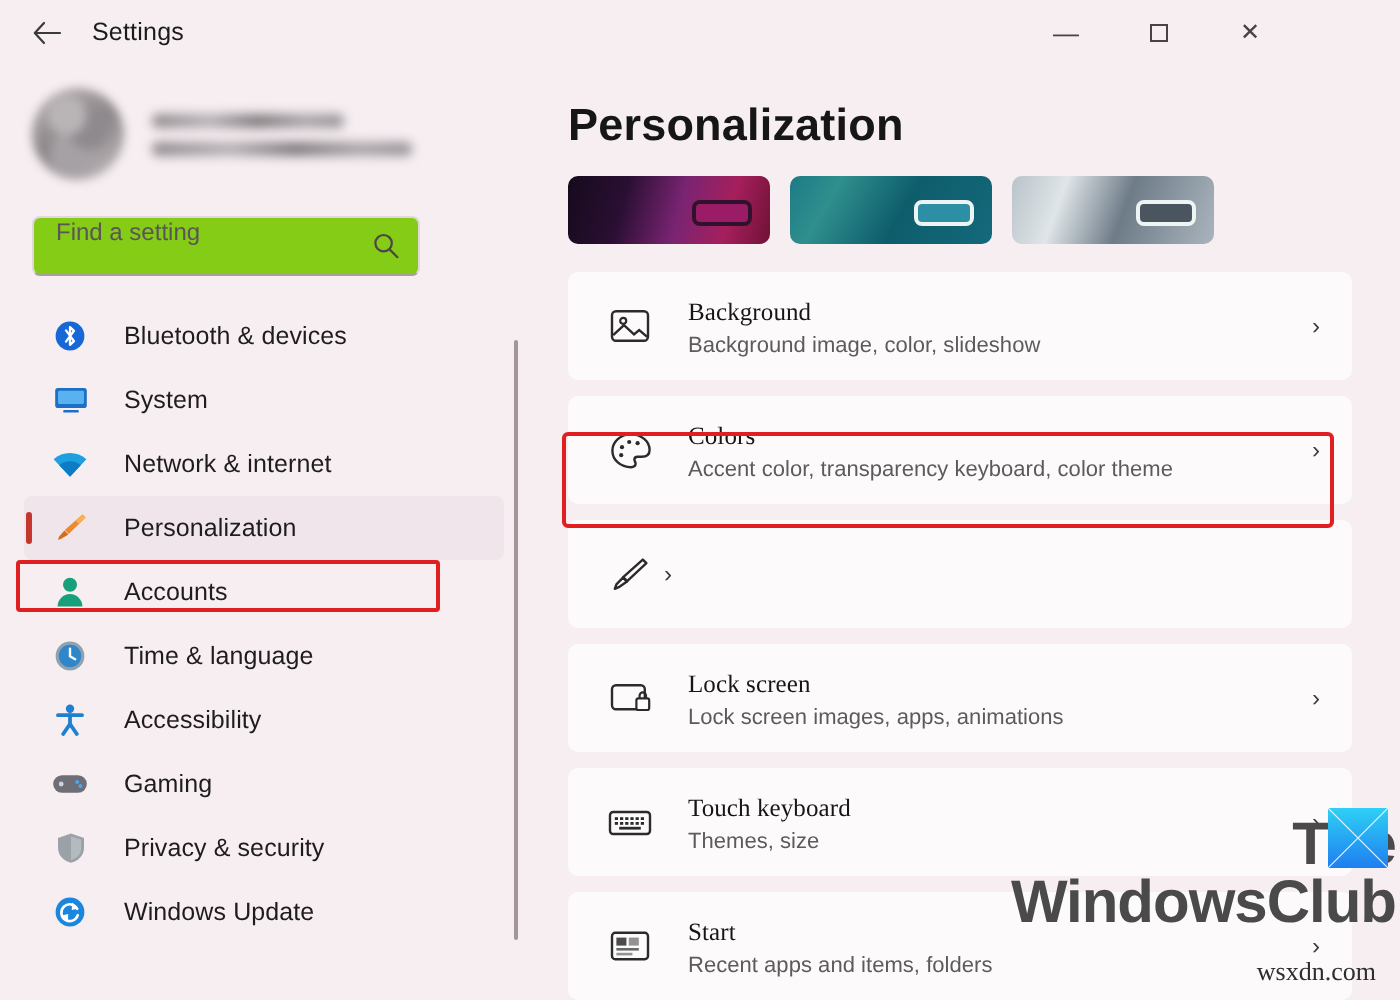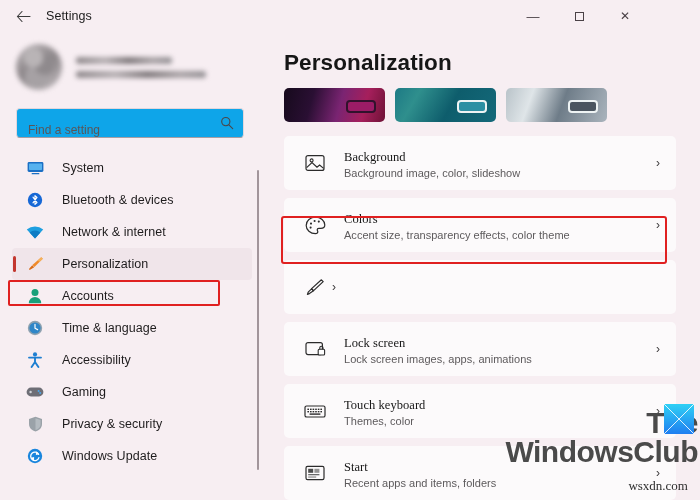--- a/index.html
+++ b/index.html
@@ -67,26 +67,26 @@
   .blur-line {
     border-radius: 3px; filter: blur(2.6px);
     background: linear-gradient(90deg,#8d878a 0%,#b6b0b3 30%,#7e787b 55%,#aaa4a7 80%,#949195 100%);
   }
   .blur-name { width: 96px; height: 7px; }
   .blur-mail { width: 130px; height: 7px; margin-top: 7px; }
 
   .searchbox {
     position: relative;
     margin: 18px 0 0 16px;
-    width: 228px; height: 30px;
-    background: #0ea5e9;
+    width: 194px; height: 30px;
+    background: #84cc16;
     border: 1px solid #e2d7dc;
     border-bottom: 1.4px solid #a89ea3;
     border-radius: 4px;
-    display: flex; align-items: flex-end;
+    display: flex; align-items: flex-start;
   }
   .searchbox input {
     border: 0; outline: none; background: transparent;
     font-family: "Liberation Sans", sans-serif;
     font-size: 12px; color: #4d4a4c;
     margin-left: 11px; width: 180px;
   }
   .searchbox input::placeholder { color: #5a5557; }
   .search-icon {
     position: absolute; right: 9px; top: 50%;
@@ -271,37 +271,37 @@
           <circle cx="5.8" cy="5.6" r="4.1" stroke="#4c4649" stroke-width="1.1"></circle>
           <path d="M8.9 8.8 L12.7 12.6" stroke="#4c4649" stroke-width="1.1" stroke-linecap="round"></path>
         </svg>
       </span>
     </div>
 
     <div class="navlist">
 
       <div class="navitem">
         <span class="nav-icon">
+          <svg class="ic" width="16" height="16" viewBox="0 0 16 16">
+            <circle cx="8" cy="8" r="7.2" fill="#1768d6"></circle>
+            <path d="M6 5.2 L10 10.6 L8 12.4 V3.6 L10 5.4 L6 10.8" stroke="#ffffff" stroke-width="1.15" fill="none" stroke-linecap="round" stroke-linejoin="round"></path>
+          </svg>
+        </span>
+        <span class="nav-label">Bluetooth &amp; devices</span>
+      </div>
+
+      <div class="navitem">
+        <span class="nav-icon">
           <svg class="ic" width="17" height="14" viewBox="0 0 17 14">
             <rect x="0.6" y="1" width="15.8" height="10" rx="1.4" fill="#1b6fc4"></rect>
             <rect x="2" y="2.4" width="13" height="6.6" rx=".7" fill="#57b2ef"></rect>
             <rect x="4.6" y="12" width="7.8" height="1.3" rx=".6" fill="#1b6fc4"></rect>
           </svg>
         </span>
         <span class="nav-label">System</span>
-      </div>
-
-      <div class="navitem">
-        <span class="nav-icon">
-          <svg class="ic" width="16" height="16" viewBox="0 0 16 16">
-            <circle cx="8" cy="8" r="7.2" fill="#1768d6"></circle>
-            <path d="M6 5.2 L10 10.6 L8 12.4 V3.6 L10 5.4 L6 10.8" stroke="#ffffff" stroke-width="1.15" fill="none" stroke-linecap="round" stroke-linejoin="round"></path>
-          </svg>
-        </span>
-        <span class="nav-label">Bluetooth &amp; devices</span>
       </div>
 
       <div class="navitem">
         <span class="nav-icon">
           <svg class="ic" width="18" height="13" viewBox="0 0 18 13">
             <path d="M9 12.4 L0.8 3.6 A12.4 12.4 0 0 1 17.2 3.6 Z" fill="#1e9fe0"></path>
             <path d="M9 12.4 L3.6 6.6 A8.2 8.2 0 0 1 14.4 6.6 Z" fill="#0d7cc4"></path>
           </svg>
         </span>
         <span class="nav-label">Network &amp; internet</span>
@@ -430,21 +430,21 @@
           <svg class="ic" width="21" height="19" viewBox="0 0 21 19" fill="none">
             <path d="M10.5 1.2 C5.3 1.2 1.2 4.8 1.2 9.4 C1.2 14 5.3 17.6 10.5 17.6 C12 17.6 12.8 16.8 12.8 15.8 C12.8 15 12.2 14.6 12.2 13.8 C12.2 13 12.9 12.4 13.8 12.4 H15.8 C18.6 12.4 19.8 10.9 19.8 9 C19.8 4.6 15.7 1.2 10.5 1.2 Z" stroke="#2b2b2b" stroke-width="1.2"></path>
             <circle cx="6" cy="7.6" r="1.05" fill="#2b2b2b"></circle>
             <circle cx="9.6" cy="5" r="1.05" fill="#2b2b2b"></circle>
             <circle cx="13.8" cy="5.6" r="1.05" fill="#2b2b2b"></circle>
             <circle cx="5.6" cy="11.6" r="1.05" fill="#2b2b2b"></circle>
           </svg>
         </span>
         <span class="card-text">
           <span class="card-title">Colors</span>
-          <span class="card-sub" style="display:block">Accent size, transparency effects, color theme</span>
+          <span class="card-sub" style="display:block">Accent color, transparency keyboard, color theme</span>
         </span>
         <span class="chevron">›</span>
       </div>
 
       <div class="card">
         <span class="card-icon">
           <svg class="ic" width="20" height="19" viewBox="0 0 20 19" fill="none">
             <path d="M16.4 1.8 L18.2 3.6 L8.6 12.6 L6.6 10.6 Z" stroke="#2b2b2b" stroke-width="1.2" stroke-linejoin="round"></path>
             <path d="M6.5 10.8 L8.5 12.8 L4.4 15.6 L2.4 16.4 L3.2 14.2 Z" stroke="#2b2b2b" stroke-width="1.2" stroke-linejoin="round"></path>
           </svg>
@@ -483,21 +483,21 @@
               <rect x="8.6" y="7" width="1.6" height="1.4"></rect>
                 <rect x="11.2" y="7" width="1.6" height="1.4"></rect>
               <rect x="13.8" y="7" width="1.6" height="1.4"></rect>
                 <rect x="16.4" y="7" width="1.6" height="1.4"></rect>
               <rect x="5.6" y="9.4" width="10.8" height="1.4"></rect>
             </g>
           </svg>
         </span>
         <span class="card-text">
           <span class="card-title">Touch keyboard</span>
-          <span class="card-sub" style="display:block">Themes, color</span>
+          <span class="card-sub" style="display:block">Themes, size</span>
         </span>
         <span class="chevron">›</span>
       </div>
 
       <div class="card">
         <span class="card-icon">
           <svg class="ic" width="20" height="16" viewBox="0 0 20 16" fill="none">
             <rect x="1" y="1.4" width="18" height="13.2" rx="1.6" stroke="#2b2b2b" stroke-width="1.2"></rect>
             <rect x="3.2" y="3.8" width="5" height="4" fill="#2b2b2b" opacity=".85"></rect>
             <rect x="9.4" y="3.8" width="5" height="4" fill="#2b2b2b" opacity=".5"></rect>

